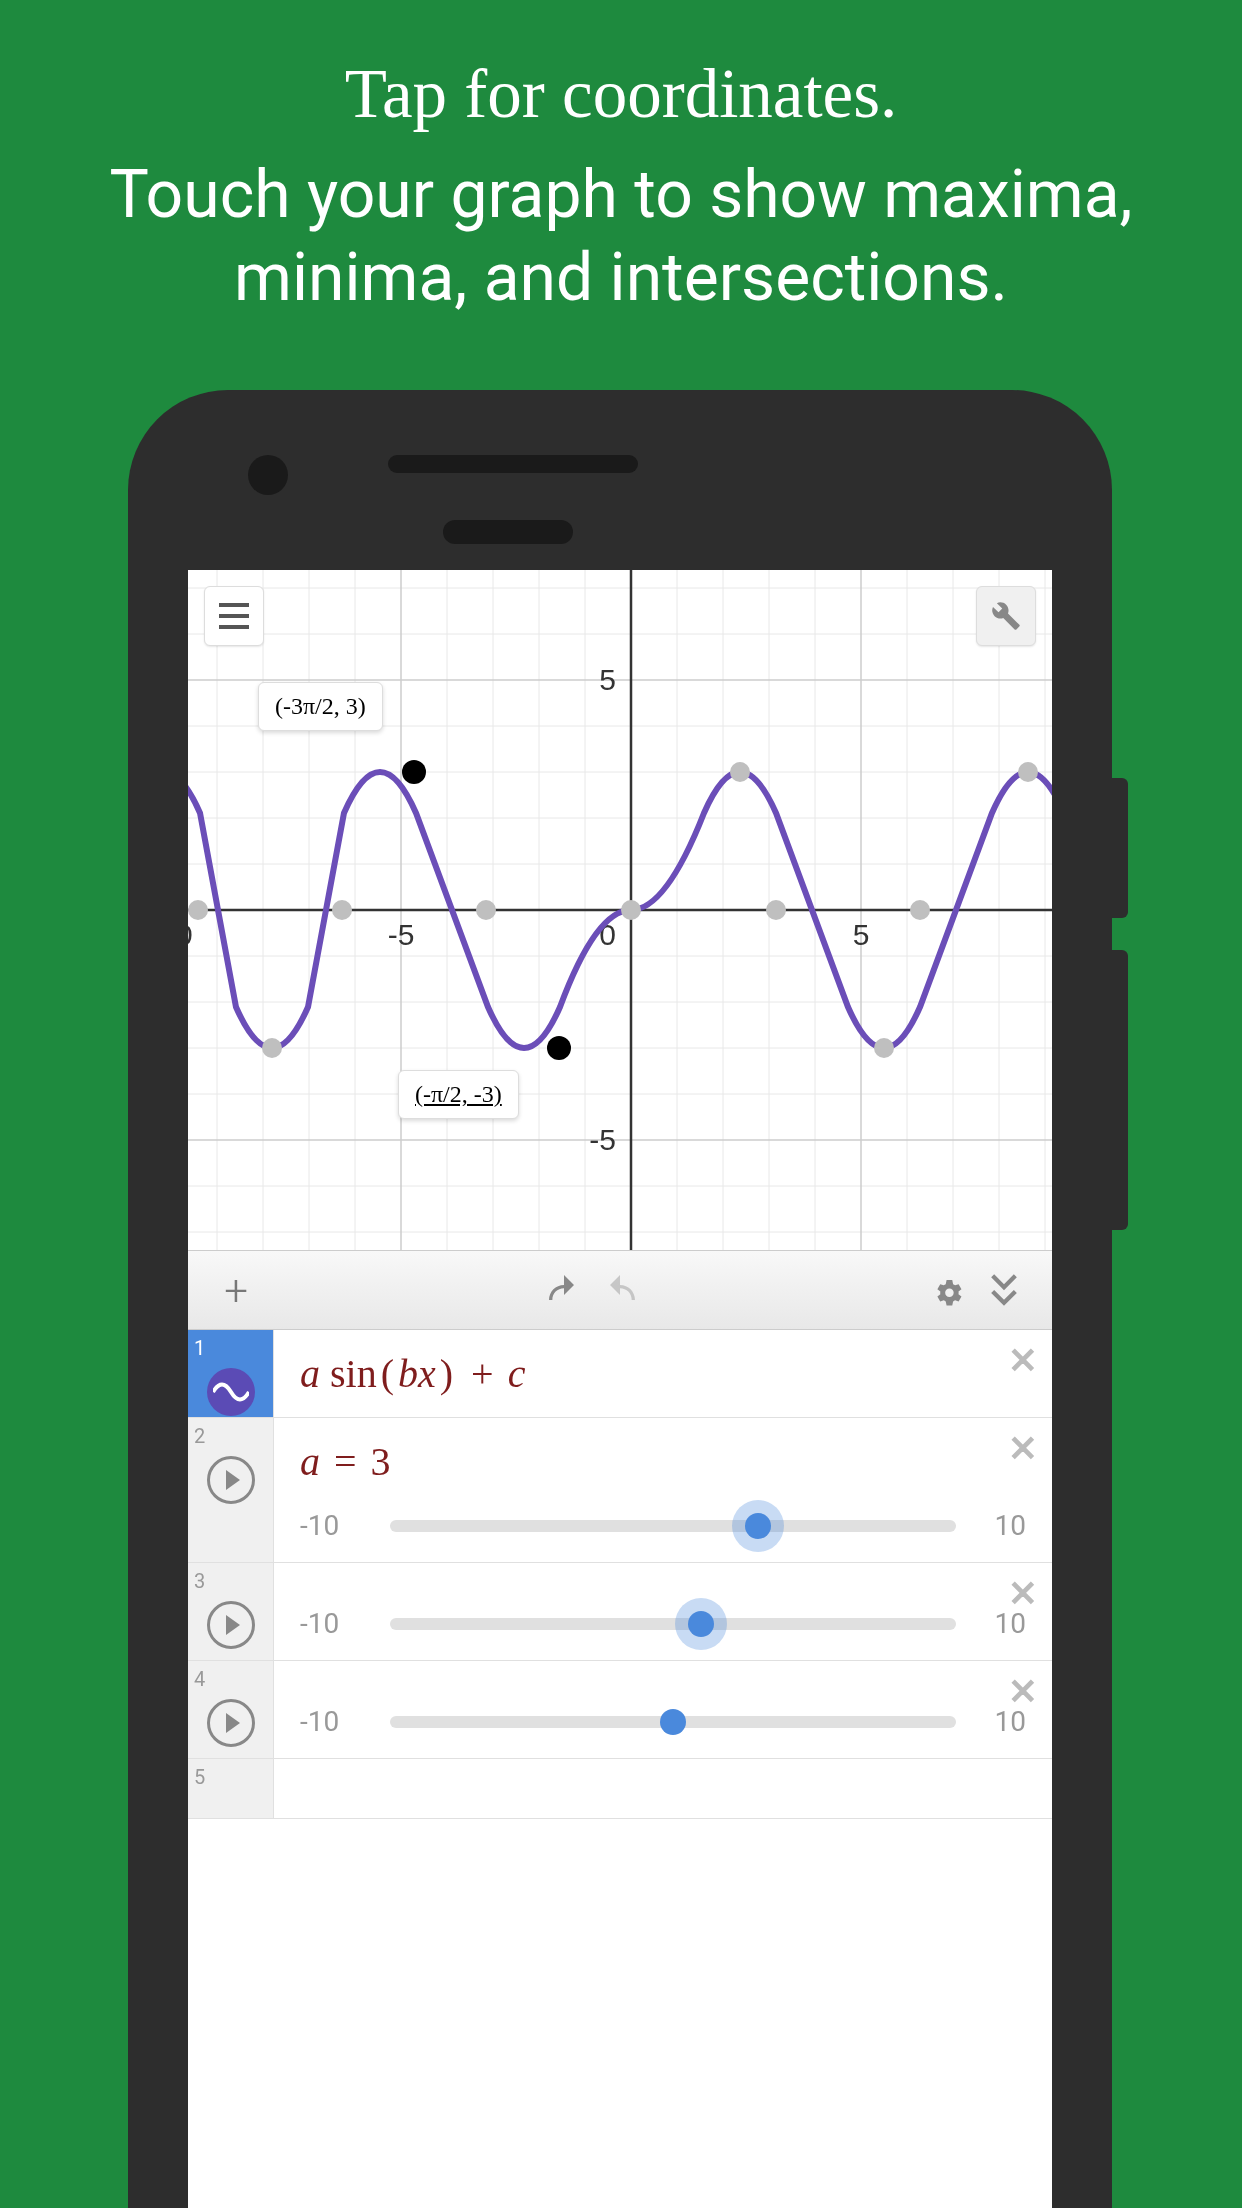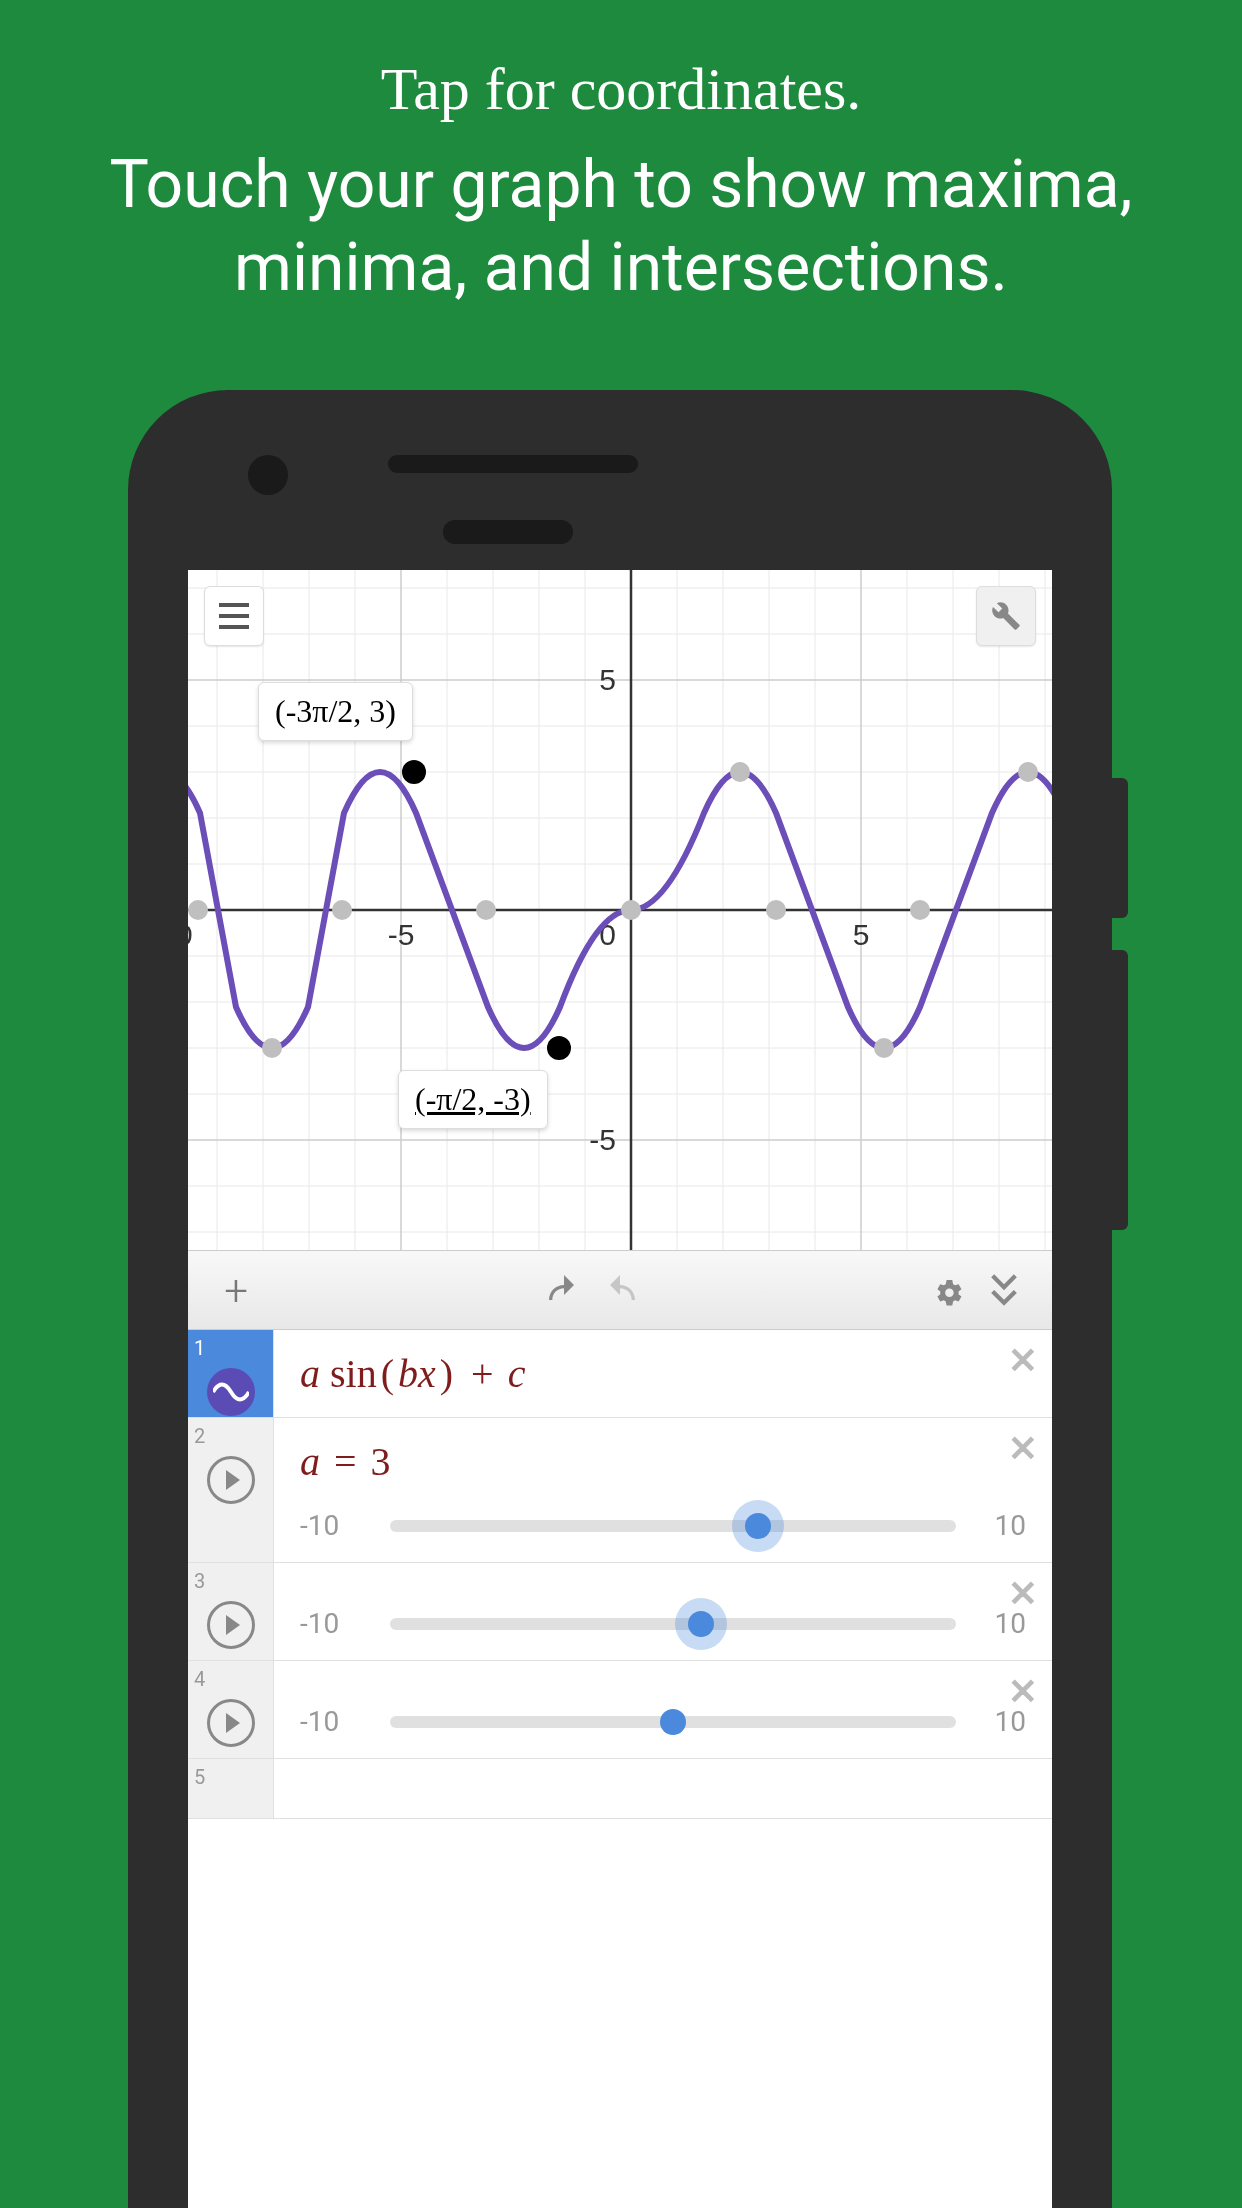--- a/index.html
+++ b/index.html
@@ -7,21 +7,21 @@
   width: 1242px;
   height: 2208px;
   background: #1e8a3e;
   font-family: -apple-system, BlinkMacSystemFont, "Segoe UI", Roboto, sans-serif;
   overflow: hidden;
   position: relative;
 }
 .promo-title {
   color: #fff;
   font-family: Georgia, "Times New Roman", serif;
-  font-size: 60px;
+  font-size: 69px;
   text-align: center;
   padding-top: 55px;
   font-weight: 400;
 }
 .promo-subtitle {
   color: #fff;
   font-size: 66px;
   text-align: center;
   padding: 20px 80px 0;
   line-height: 1.25;
@@ -131,21 +131,21 @@
   justify-content: center;
   align-items: center;
   box-shadow: 0 1px 2px rgba(0,0,0,0.1);
 }
 .coord-label {
   position: absolute;
   background: #fff;
   border: 1px solid #ddd;
   border-radius: 6px;
   padding: 10px 16px;
-  font-size: 32px;
+  font-size: 24px;
   font-family: Georgia, serif;
   box-shadow: 0 2px 4px rgba(0,0,0,0.15);
 }
 .toolbar {
   width: 100%;
   height: 80px;
   background: linear-gradient(#f8f8f8, #e8e8e8);
   border-top: 1px solid #ccc;
   border-bottom: 1px solid #ccc;
   display: flex;

